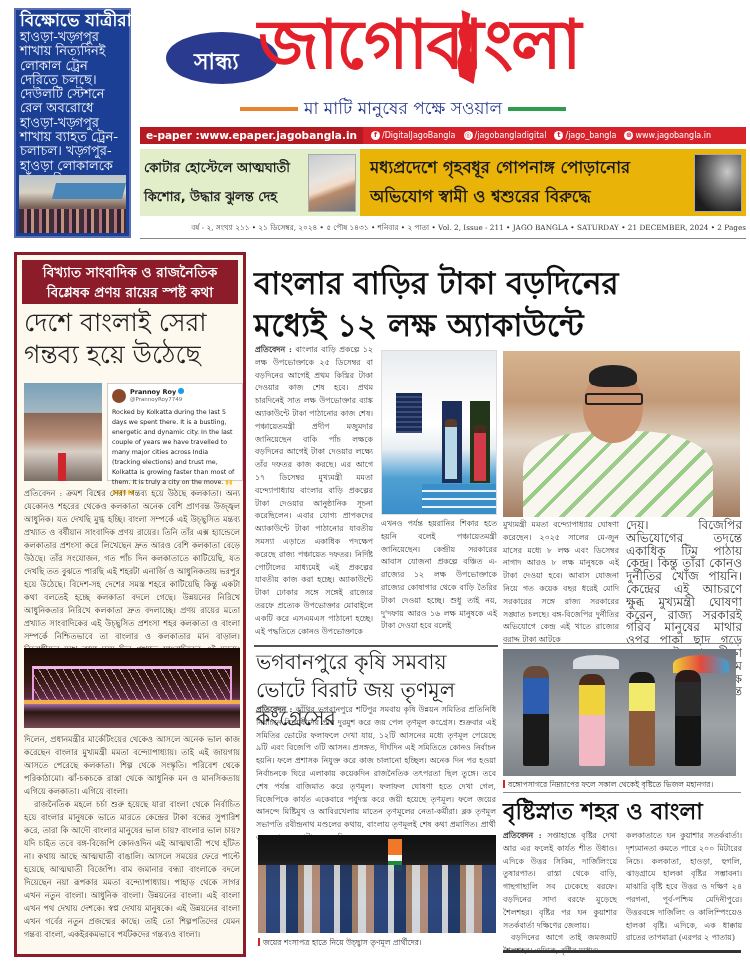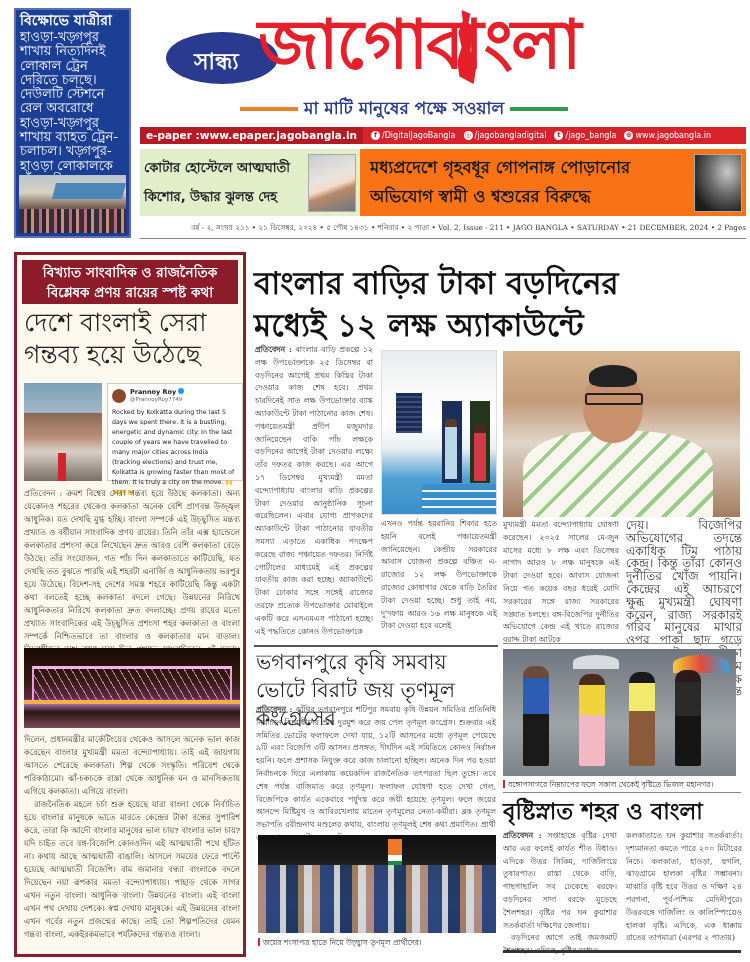--- a/index.html
+++ b/index.html
@@ -1,52 +1,52 @@
 <!DOCTYPE html>
 <html><head>
 <meta charset="utf-8">
 <style>
 *{margin:0;padding:0;box-sizing:border-box;}
 body{width:750px;height:962px;background:#fff;font-family:"DejaVu Sans",sans-serif;position:relative;overflow:hidden;color:#222;}
 .abs{position:absolute;}
 
 
 #sidebox{left:14px;top:8px;width:117px;height:230px;background:#1c3f96;border:2px solid #5a6fb5;}
-#sidebox .sb-title{color:#fff;font-weight:bold;font-size:14px;line-height:17px;padding:2px 3px 0 4px;white-space:nowrap;}
+#sidebox .sb-title{color:#fff;font-weight:bold;font-size:17px;line-height:17px;padding:2px 3px 0 4px;white-space:nowrap;}
 #sidebox .sb-body{color:#fff;font-size:13px;line-height:14.3px;padding:1px 4px;}
 #sidebox .sb-photo{position:absolute;left:3px;right:3px;bottom:3px;height:58px;
  background:linear-gradient(180deg,#b8c4cc 0%,#d8d2c4 30%,#7a6458 55%,#6a4a52 75%,#8d6d66 100%);}
 #sidebox .sb-photo .roof{position:absolute;right:2px;top:8px;width:70px;height:16px;background:#4a86b8;transform:skewX(-14deg);}
 #sidebox .sb-photo .crowd{position:absolute;left:0;right:0;bottom:0;height:24px;
  background:repeating-linear-gradient(90deg,#3d2d36 0 5px,#b2707e 5px 8px,#2d2430 8px 12px,#c49080 12px 15px);}
 #sidebox .sb-photo .redmat{position:absolute;right:4px;bottom:6px;width:50px;height:8px;background:#d6413c;}
 
 
 #masthead{left:140px;top:4px;width:606px;height:122px;}
 #mh-oval{left:26px;top:28px;width:112px;height:52px;background:#2a3a8e;border-radius:50%;}
 #mh-sandhya{left:54px;top:40px;color:#fff;font-size:22px;font-weight:bold;}
 #mh-logo{left:118px;top:-4px;color:#e4212b;font-size:68px;font-weight:bold;letter-spacing:-2px;white-space:nowrap;line-height:90px;}
 #mh-map{left:315px;top:6px;width:22px;height:74px;background:#e4212b;clip-path:polygon(30% 0,70% 5%,60% 20%,80% 35%,70% 55%,100% 70%,85% 100%,20% 90%,10% 70%,30% 50%,15% 30%,35% 15%);}
 #mh-tagline-wrap{left:100px;top:92px;width:420px;height:26px;display:flex;align-items:center;gap:6px;}
 .tag-line-orange{width:58px;height:4px;background:#e8832b;}
 .tag-line-green{width:58px;height:4px;background:#2e9c4b;}
-#mh-tagline{color:#2a3a8e;font-weight:bold;font-size:17px;white-space:nowrap;}
+#mh-tagline{color:#2a3a8e;font-weight:normal;font-size:17px;white-space:nowrap;}
 
 
 #redbar{left:140px;top:127px;width:606px;height:17px;background:#d7222c;display:flex;align-items:center;}
 #redbar .epaper{background:#b51a22;color:#fff;font-weight:bold;font-size:10.5px;padding:0 6px;height:17px;line-height:17px;white-space:nowrap;}
 #redbar .social{display:flex;gap:8px;align-items:center;padding-left:8px;}
 #redbar .social-item{color:#fff;font-size:8px;display:flex;align-items:center;gap:2px;white-space:nowrap;}
 #redbar .ico{display:inline-block;width:9px;height:9px;border-radius:50%;background:#fff;color:#d7222c;font-size:7px;line-height:9px;text-align:center;font-weight:bold;}
 
 
 #teaser1{left:140px;top:149px;width:220px;height:67px;background:#e2edca;}
 #teaser1 .t-text{position:absolute;left:4px;top:4px;width:162px;font-size:13px;line-height:29px;font-weight:bold;color:#1b1b1b;}
 #teaser1 .t-img{position:absolute;right:4px;top:5px;width:48px;height:58px;background:linear-gradient(160deg,#c8ccd0 0%,#e8e4df 40%,#f4dbc8 55%,#b78a6a 65%,#6f7580 100%);border:1px solid #aaa;}
-#teaser2{left:360px;top:149px;width:386px;height:67px;background:#f97316;}
+#teaser2{left:360px;top:149px;width:386px;height:67px;background:#eab308;}
 #teaser2 .t-text{position:absolute;left:10px;top:4px;width:310px;font-size:16.5px;line-height:29px;font-weight:bold;color:#1b1b1b;}
 #teaser2 .t-img{position:absolute;right:4px;top:5px;width:48px;height:58px;background:radial-gradient(ellipse at 70% 30%,#c9c9c9 0%,#6b6b6b 40%,#1d1d1d 80%);border:1px solid #aaa;}
 
 
 #dateline{left:140px;top:220px;width:606px;height:16px;font-family:"DejaVu Serif",serif;font-size:7.3px;color:#333;text-align:right;line-height:16px;white-space:nowrap;overflow:hidden;}
 #dateline-rule{left:140px;top:238px;width:606px;height:1px;background:#888;}
 
 
 #leftart{left:14px;top:252px;width:232px;height:705px;border:3px solid #8c1c2a;background:#fdf9ef;}
 #la-kicker{position:absolute;left:5px;top:5px;width:216px;height:44px;background:#8c1c2a;color:#fff;font-weight:bold;font-size:13.6px;line-height:20px;text-align:center;padding-top:2px;}

